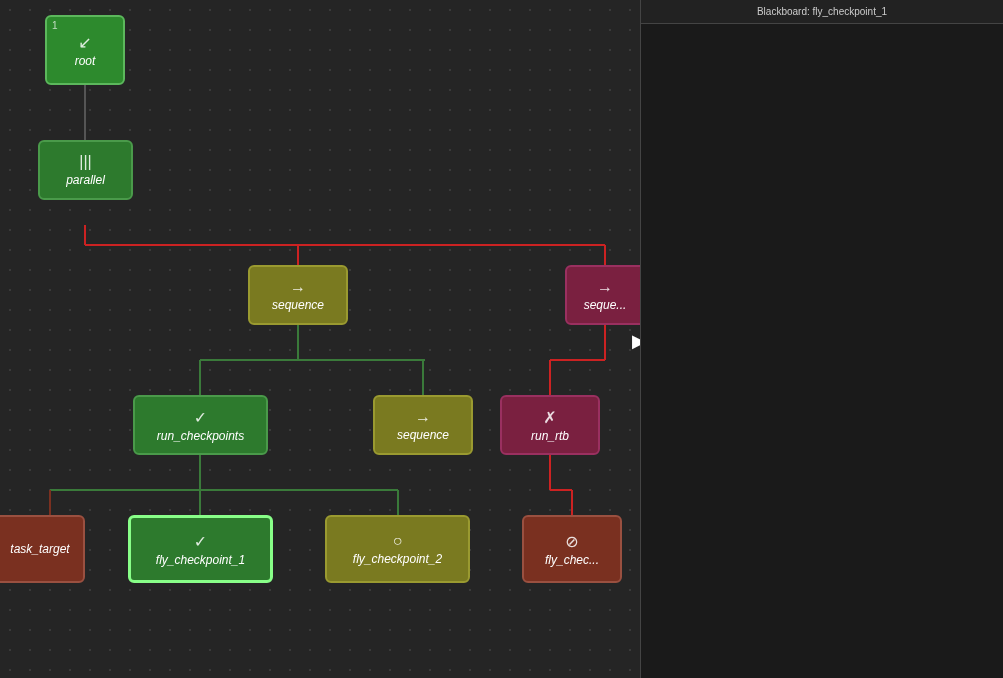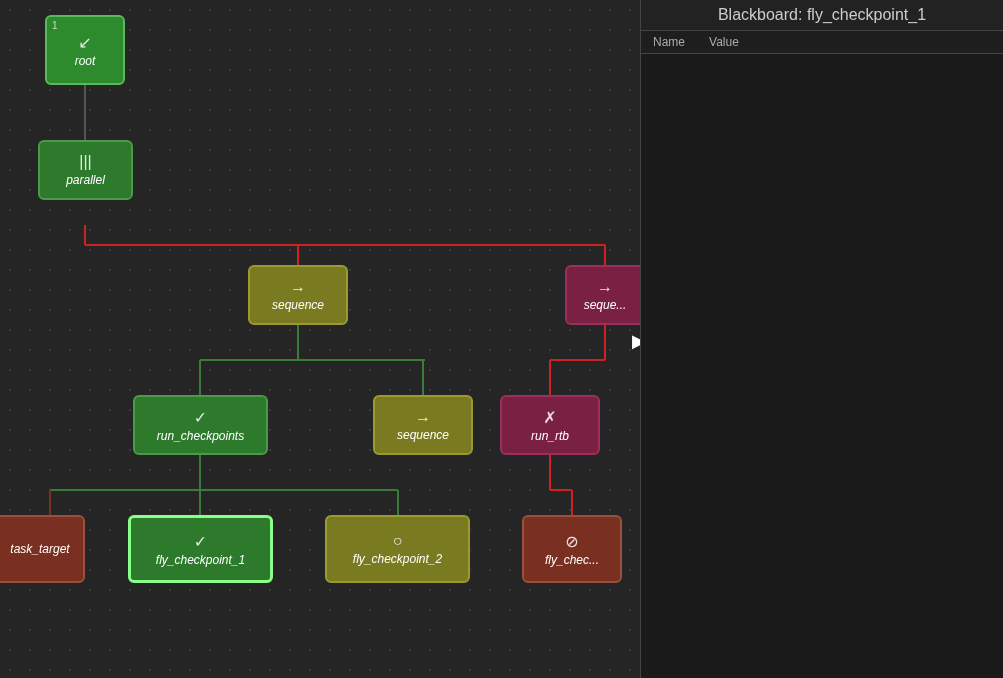--- a/index.html
+++ b/index.html
@@ -28,21 +28,21 @@
       width: 363px;
       height: 678px;
       background: #1a1a1a;
       border-left: 1px solid #444;
       display: flex;
       flex-direction: column;
     }
 
     #blackboard-title {
       color: #cccccc;
-      font-size: 16px;
+      font-size: 10px;
       padding: 6px 12px;
       border-bottom: 1px solid #444;
       background: #222;
       text-align: center;
     }
 
     #blackboard-headers {
       display: flex;
       border-bottom: 1px solid #444;
       background: #1e1e1e;
@@ -321,18 +321,14 @@
     <span class="node-icon">⊘</span>
     <span class="node-label">fly_chec...</span>
   </div>
 
   <div id="running-arrow">▶</div>
 
 </div>
 
 <div id="blackboard-panel">
   <div id="blackboard-title">Blackboard: fly_checkpoint_1</div>
-  <div id="blackboard-headers">
-    <span class="bb-header">Name</span>
-    <span class="bb-header">Value</span>
-  </div>
   <div id="blackboard-content"></div>
 </div>
 
 </body></html>

